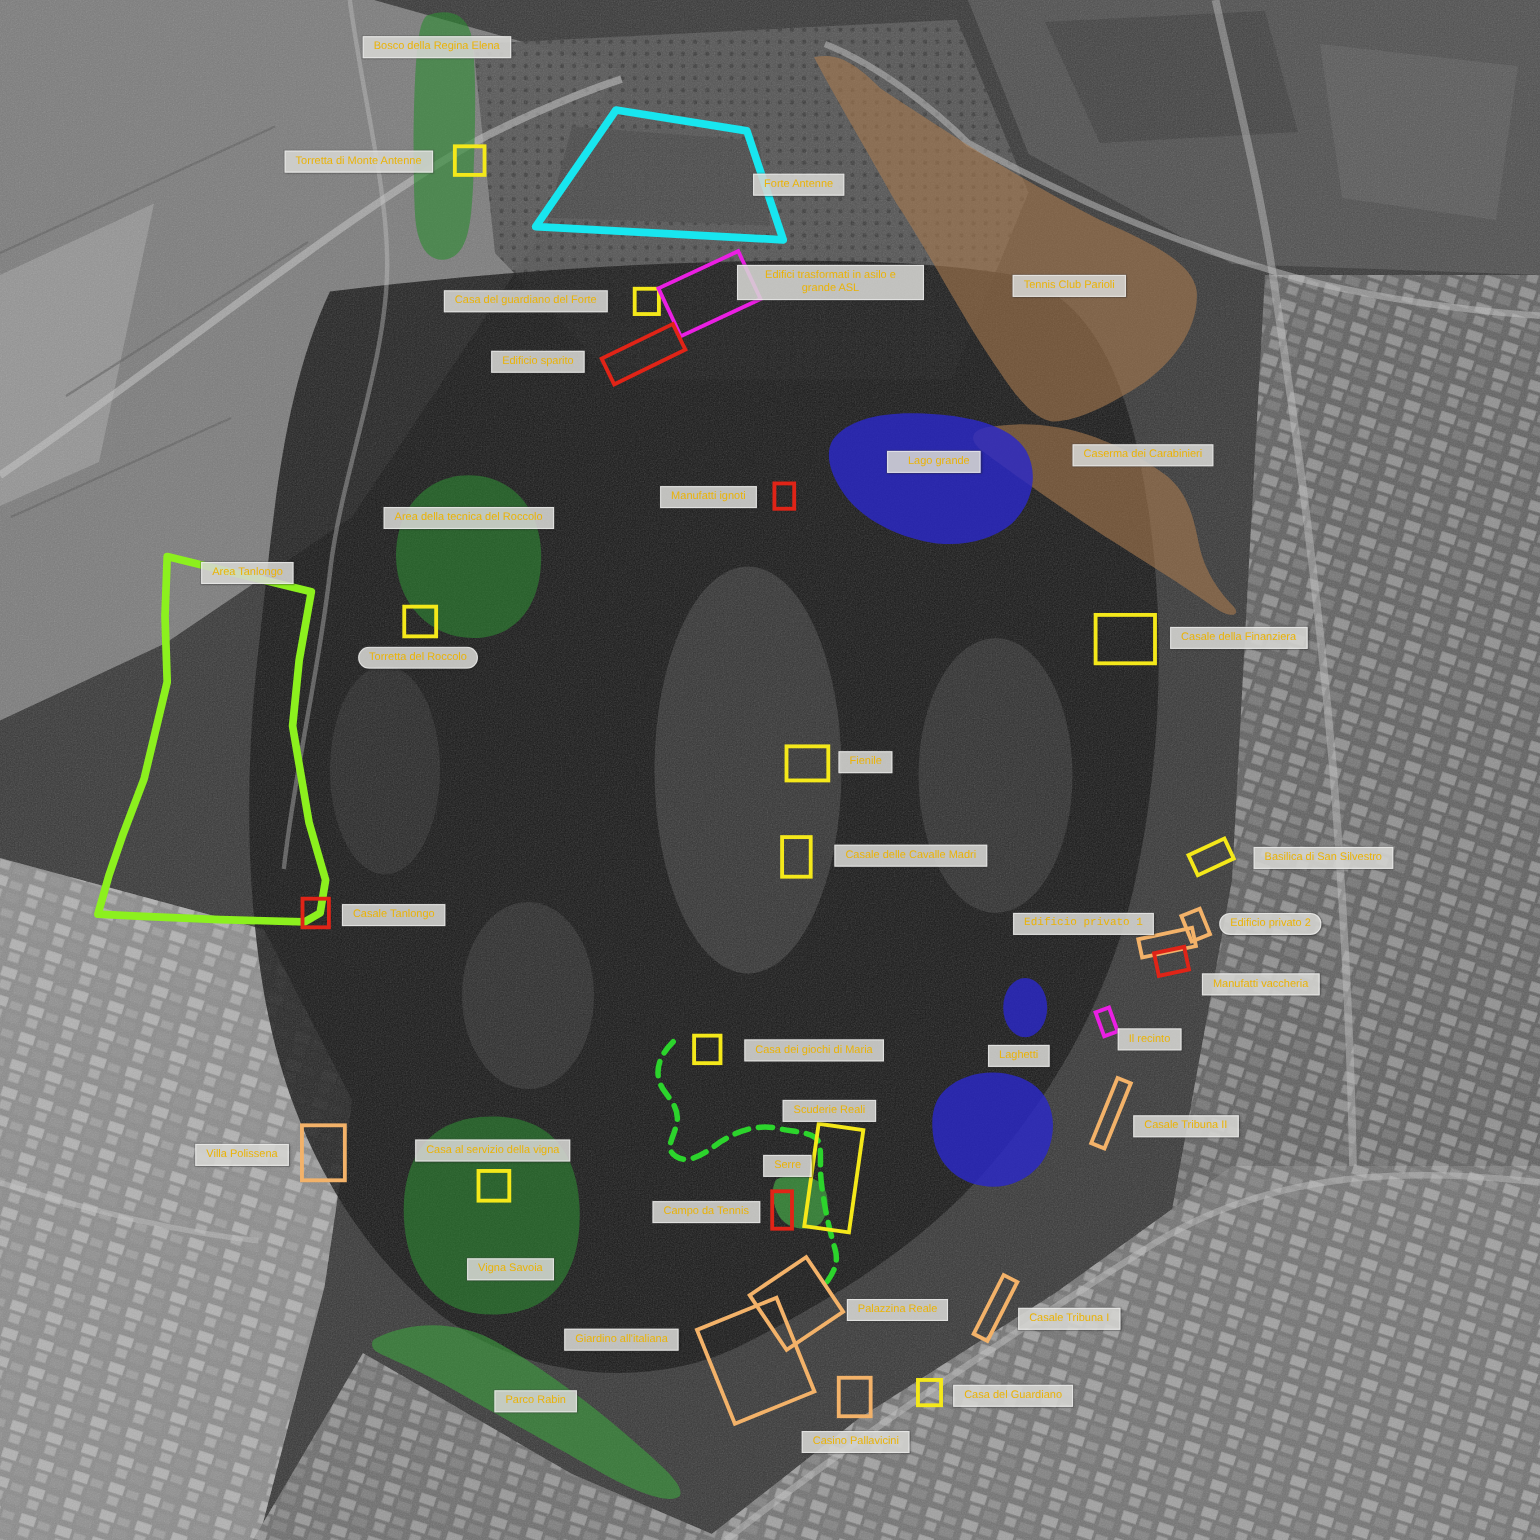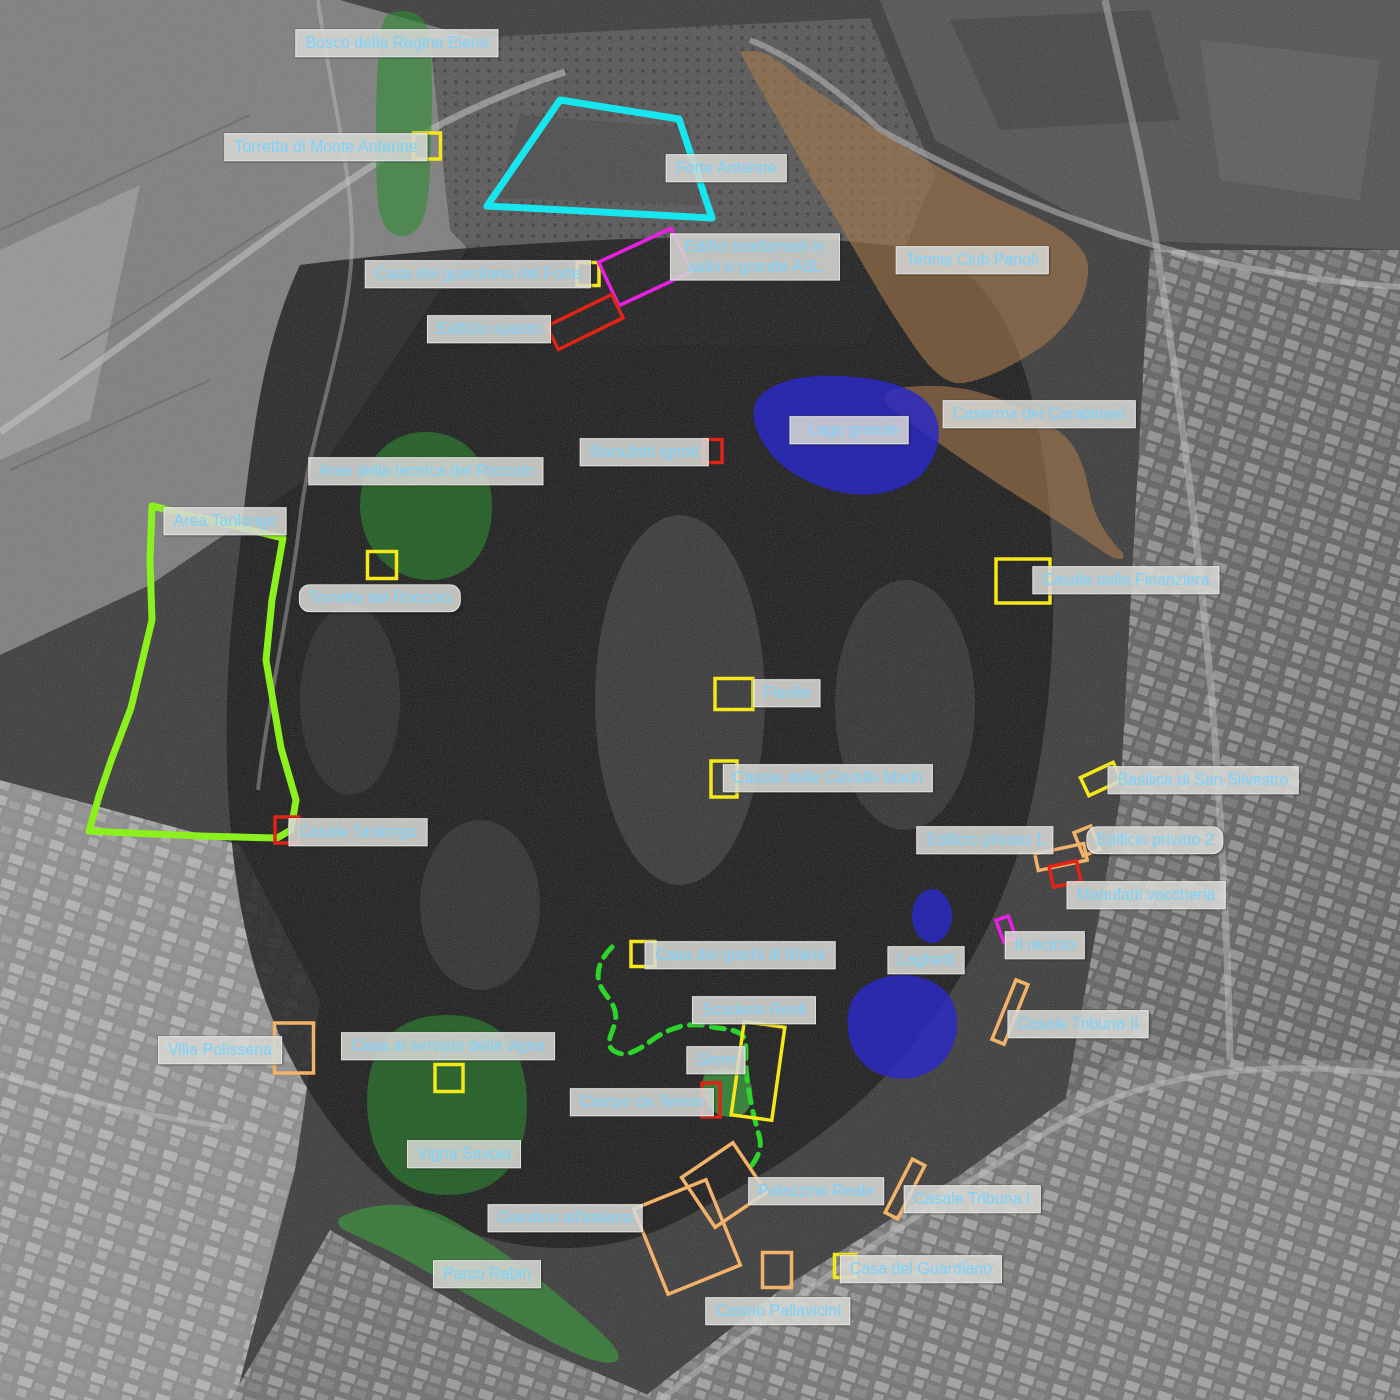--- a/index.html
+++ b/index.html
@@ -2,22 +2,22 @@
 <html><head>
 <meta charset="utf-8">
 <style>
   html,body{margin:0;padding:0;background:#222;}
   .stage{position:relative;width:1400px;height:1400px;background:#3a3a3a;overflow:hidden;
          font-family:"Liberation Sans",sans-serif;}
   .stage svg{position:absolute;left:0;top:0;}
   .labels-layer{position:absolute;left:0;top:0;width:1400px;height:1400px;pointer-events:none;}
   .map-label{
     position:absolute;transform:translate(-50%,-50%);
-    background:rgba(214,214,211,0.88);color:#7dd3fc;
-    font-size:16px;line-height:1.22;padding:3px 9px;
+    background:rgba(214,214,211,0.88);color:#eab308;
+    font-size:10px;line-height:1.22;padding:3px 9px;
     border:1px solid rgba(250,250,250,0.55);
     box-shadow:0 0 0 1px rgba(70,70,70,0.25),1px 1px 2px rgba(0,0,0,0.35);
     white-space:nowrap;text-align:center;
   }
 </style>
 </head>
 <body>
 
 <div class="stage">
 
@@ -148,30 +148,30 @@
 
   <div class="labels-layer" id="labels-layer">
       <div class="map-label" style="left: 397px; top: 43px;">Bosco della Regina Elena</div>
       <div class="map-label" style="left: 326px; top: 147px;">Torretta di Monte Antenne</div>
       <div class="map-label" style="left: 726px; top: 168px;">Forte Antenne</div>
       <div class="map-label" style="left: 478px; top: 274px;">Casa del guardiano del Forte</div>
       <div class="map-label" style="left: 755px; top: 257px; white-space: normal; width: 150px;">Edifici trasformati in asilo e grande ASL</div>
       <div class="map-label" style="left: 489px; top: 329px;">Edificio sparito</div>
       <div class="map-label" style="left: 972px; top: 260px; text-align: right;">Tennis Club Parioli</div>
       <div class="map-label" style="left: 1039px; top: 414px;">Caserma dei Carabinieri</div>
-      <div class="map-label" style="left: 849px; top: 430px; padding-left: 18px;">Lago grande</div>
+      <div class="map-label" style="left: 849px; top: 420px; padding-left: 18px;">Lago grande</div>
       <div class="map-label" style="left: 644px; top: 452px;">Manufatti ignoti</div>
       <div class="map-label" style="left: 426px; top: 471px;">Area della tecnica del Roccolo</div>
       <div class="map-label" style="left: 225px; top: 521px;">Area Tanlongo</div>
       <div class="map-label" style="left: 380px; top: 598px; border-radius: 11px;">Torretta del Roccolo</div>
       <div class="map-label" style="left: 1126px; top: 580px;">Casale della Finanziera</div>
       <div class="map-label" style="left: 787px; top: 693px;">Fienile</div>
       <div class="map-label" style="left: 828px; top: 778px;">Casale delle Cavalle Madri</div>
       <div class="map-label" style="left: 1203px; top: 780px;">Basilica di San Silvestro</div>
-      <div class="map-label" style="left: 985px; top: 840px;">Edificio privato 1</div>
+      <div class="map-label" style="left: 985px; top: 840px; font-family: Liberation Mono, monospace;">Edificio privato 1</div>
       <div class="map-label" style="left: 1155px; top: 840px; border-radius: 11px;">Edificio privato 2</div>
       <div class="map-label" style="left: 1146px; top: 895px;">Manufatti vaccheria</div>
       <div class="map-label" style="left: 358px; top: 832px;">Casale Tanlongo</div>
       <div class="map-label" style="left: 1045px; top: 945px;">Il recinto</div>
       <div class="map-label" style="left: 926px; top: 960px;">Laghetti</div>
       <div class="map-label" style="left: 740px; top: 955px;">Casa dei giochi di Maria</div>
       <div class="map-label" style="left: 1078px; top: 1024px;">Casale Tribuna II</div>
       <div class="map-label" style="left: 754px; top: 1010px;">Scuderie Reali</div>
       <div class="map-label" style="left: 220px; top: 1050px;">Villa Polissena</div>
       <div class="map-label" style="left: 448px; top: 1046px;">Casa al servizio della vigna</div>

